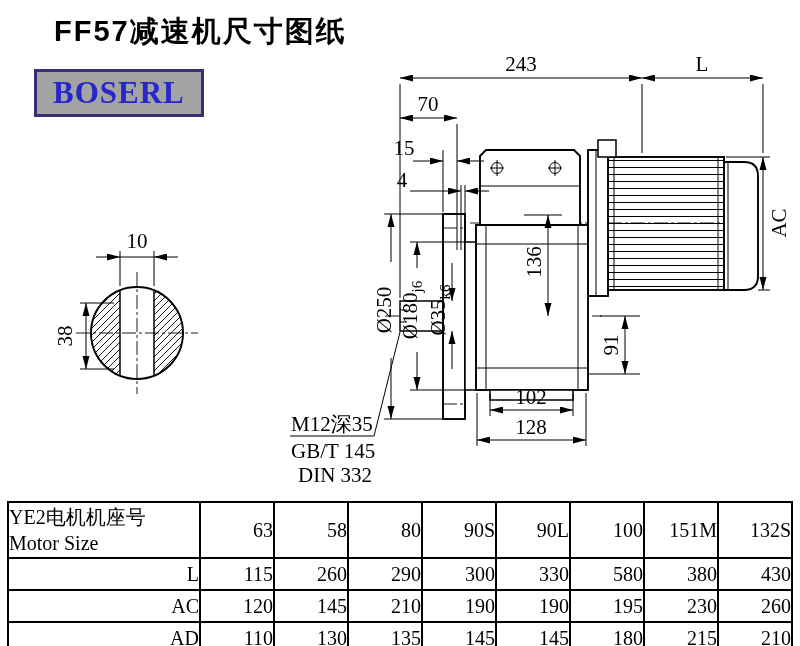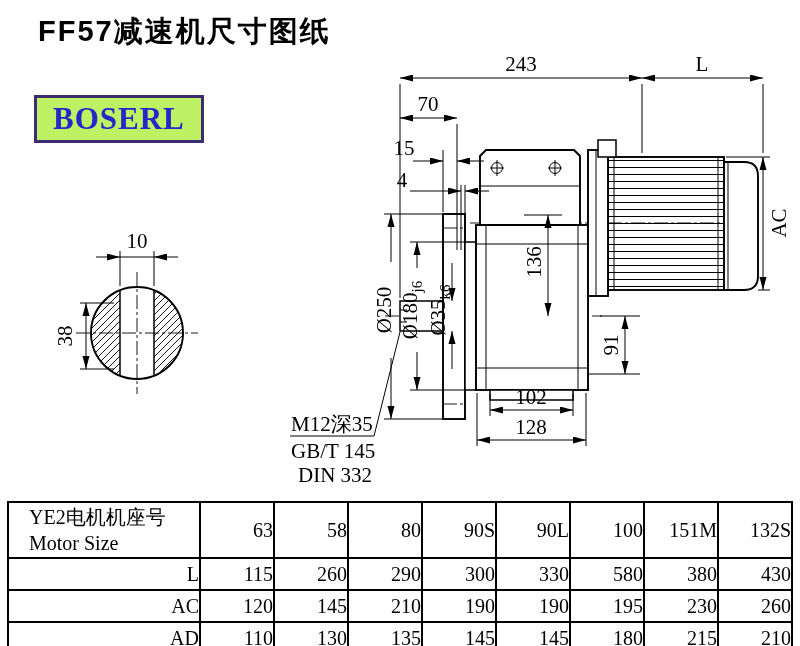--- a/index.html
+++ b/index.html
@@ -1,35 +1,35 @@
 <!DOCTYPE html>
 <html><head>
 <meta charset="utf-8">
 <style>
   html,body{margin:0;padding:0;background:#fff;}
   .canvas{position:relative;width:800px;height:646px;background:#fff;overflow:hidden;
           font-family:"Liberation Sans",sans-serif;}
-  .page-title{position:absolute;left:38px;top:12px;font-size:29px;font-weight:bold;
+  .page-title{position:absolute;left:54px;top:12px;font-size:29px;font-weight:bold;
           letter-spacing:2px;color:#000;font-family:"Liberation Sans",sans-serif;}
-  .brand-box{position:absolute;left:34px;top:95px;border:3px solid #3d2b74;
+  .brand-box{position:absolute;left:34px;top:69px;border:3px solid #3d2b74;
           padding:3px 16px;font-family:"Liberation Serif",serif;font-size:31px;
-          font-weight:bold;color:#2626c9;background:#bef264;letter-spacing:1px;}
+          font-weight:bold;color:#2626c9;background:#a3a3a3;letter-spacing:1px;}
   svg{position:absolute;left:0;top:0;}
   svg text{font-family:"Liberation Serif",serif;font-size:21px;fill:#000;}
   .thin{stroke:#000;stroke-width:1;fill:none;}
   .med{stroke:#000;stroke-width:1.5;fill:none;}
   .bold{stroke:#000;stroke-width:1.9;fill:none;}
   .white{fill:#fff;}
   .cl{stroke:#000;stroke-width:0.9;fill:none;stroke-dasharray:14 3 3 3;}
   .dim{stroke:#000;stroke-width:1;fill:none;}
   table.spec{position:absolute;left:7px;top:501px;width:786px;border-collapse:collapse;
           table-layout:fixed;font-family:"Liberation Serif",serif;font-size:20px;color:#000;}
   table.spec td{border:2px solid #000;text-align:right;vertical-align:middle;
           padding:0;height:30px;background:#fff;}
-  table.spec td.hdr{height:54px;text-align:left;padding-left:20px;}
+  table.spec td.hdr{height:54px;text-align:left;padding-left:0;}
   table.spec .hdr div{line-height:26px;}
 </style>
 </head>
 <body>
 
 <div class="canvas">
 
   <div class="page-title">FF57减速机尺寸图纸</div>
   <div class="brand-box">BOSERL</div>
 

